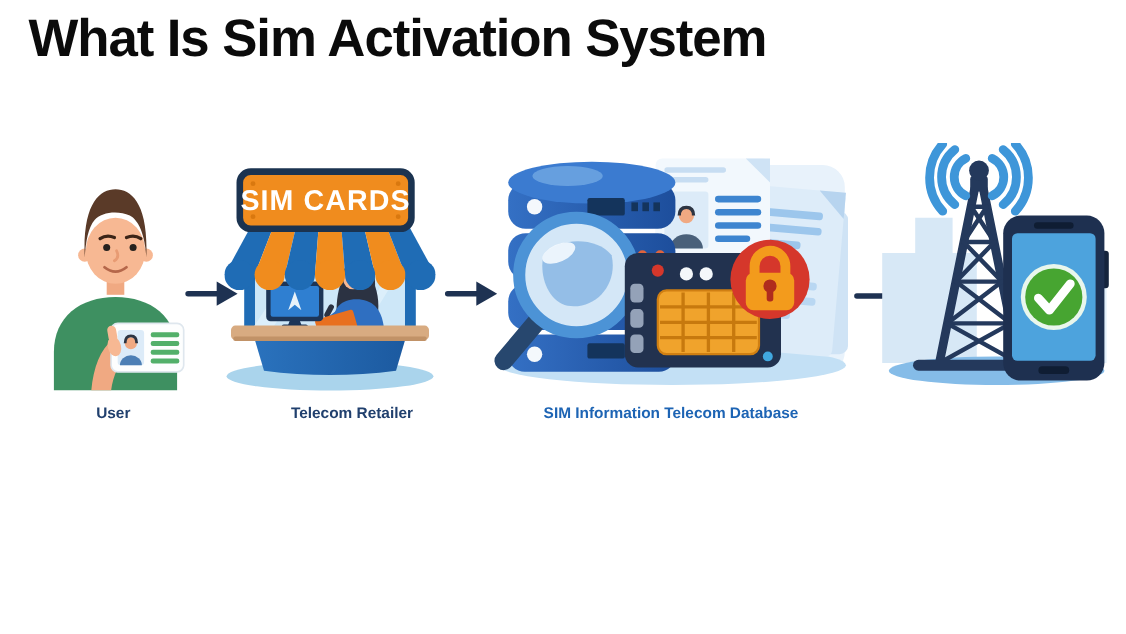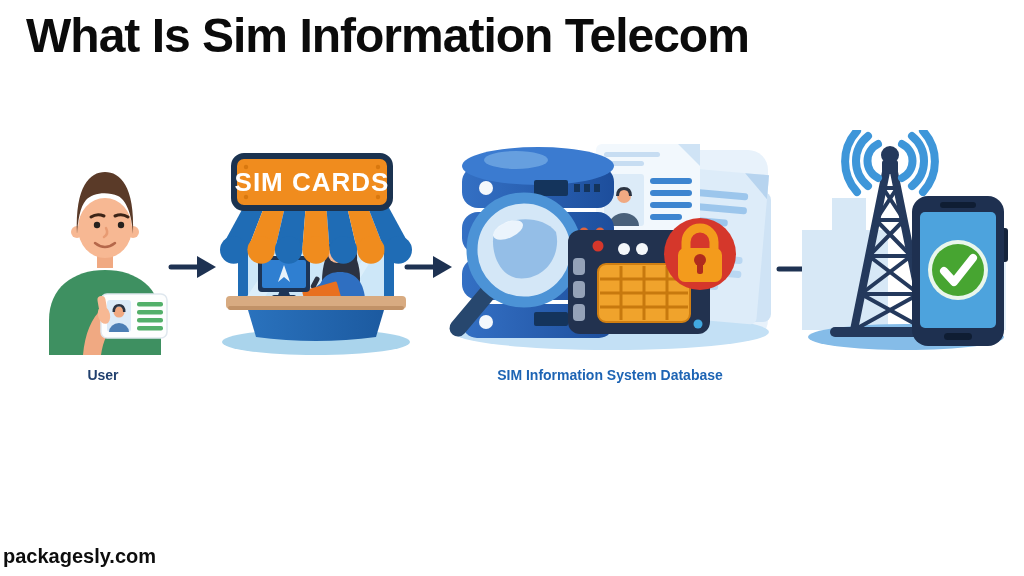--- a/index.html
+++ b/index.html
@@ -17,21 +17,21 @@
   .step-label.blue{color:var(--label-blue,#1d64b4);}
   .watermark{position:absolute;left:3px;top:545px;font-size:20px;font-weight:bold;
           color:#0d0d0d;}
   .sign-text{font-family:"Liberation Sans",sans-serif;font-weight:bold;}
 </style>
 </head>
 <body>
 
 <div class="canvas">
 
-  <h1 class="page-title">What Is Sim Information Telecom</h1>
+  <h1 class="page-title">What Is Sim Activation System</h1>
 
   <div class="fig" style="left:35px;top:158px;width:155px;height:197px;">
     <svg viewBox="0 0 155 197" xmlns="http://www.w3.org/2000/svg">
       <g>
         <path d="M14,197 L14,162 C14,130 38,112 70,112 C102,112 126,130 126,162 L126,197 Z" fill="#3e9061"></path>
         <rect x="62" y="92" width="16" height="18" fill="#f0a982"></rect>
         <circle cx="42" cy="74" r="6" fill="#f7b893"></circle>
         <circle cx="98" cy="74" r="6" fill="#f7b893"></circle>
         <ellipse cx="70" cy="70" rx="27" ry="30" fill="#f7b893"></ellipse>
         <path d="M42,76 C40,28 55,14 70,14 C85,14 100,28 98,76 C97,56 91,42 83,38 C72,33 57,35 51,42 C45,49 43,62 42,76 Z" fill="#5a3a28"></path>
@@ -61,21 +61,21 @@
     </svg>
   </div>
 
   <div class="arrow" style="left:168px;top:254px;width:50px;height:26px;">
     <svg viewBox="0 0 50 26" xmlns="http://www.w3.org/2000/svg">
       <line class="arrow-line" x1="3" y1="13" x2="31" y2="13"></line>
       <polygon class="arrow-head" points="29,2 48,13 29,24"></polygon>
     </svg>
   </div>
 
-  <div class="fig" style="left:220px;top:148px;width:192px;height:212px;text-decoration:underline;">
+  <div class="fig" style="left:204px;top:148px;width:192px;height:212px;text-decoration:underline;">
     <svg viewBox="0 0 192 212" xmlns="http://www.w3.org/2000/svg">
       <defs>
         <linearGradient id="baseGrad" x1="0" y1="0" x2="1" y2="0">
           <stop offset="0" stop-color="#2a72bd"></stop>
             <stop offset="1" stop-color="#1c5aa0"></stop>
         </linearGradient>
       </defs>
       <ellipse cx="96" cy="194" rx="94" ry="13" fill="#aad4ec"></ellipse>
       <rect x="18" y="96" width="10" height="54" fill="#1f6cb5"></rect>
       <rect x="164" y="96" width="10" height="54" fill="#1f6cb5"></rect>
@@ -281,17 +281,17 @@
         <g>
           <circle cx="164" cy="140" r="30" fill="#e9f6ec"></circle>
           <circle cx="164" cy="140" r="26" fill="#47a531"></circle>
           <path d="M150,141 L160,152 L179,128" fill="none" stroke="#ffffff" stroke-width="8" stroke-linecap="round" stroke-linejoin="round"></path>
         </g>
       </g>
     </svg>
   </div>
 
   <div class="step-label" style="left:38px;top:366px;width:130px;">User</div>
-  <div class="step-label blue" style="left:460px;top:366px;width:300px;">SIM Information System Database</div>
-
-  <div class="watermark">packagesly.com</div>
+  <div class="step-label" style="left:220px;top:366px;width:200px;">Telecom Retailer</div>
+  <div class="step-label blue" style="left:460px;top:366px;width:300px;">SIM Information Telecom Database</div>
+
 
 </div>
 
 </body></html>

